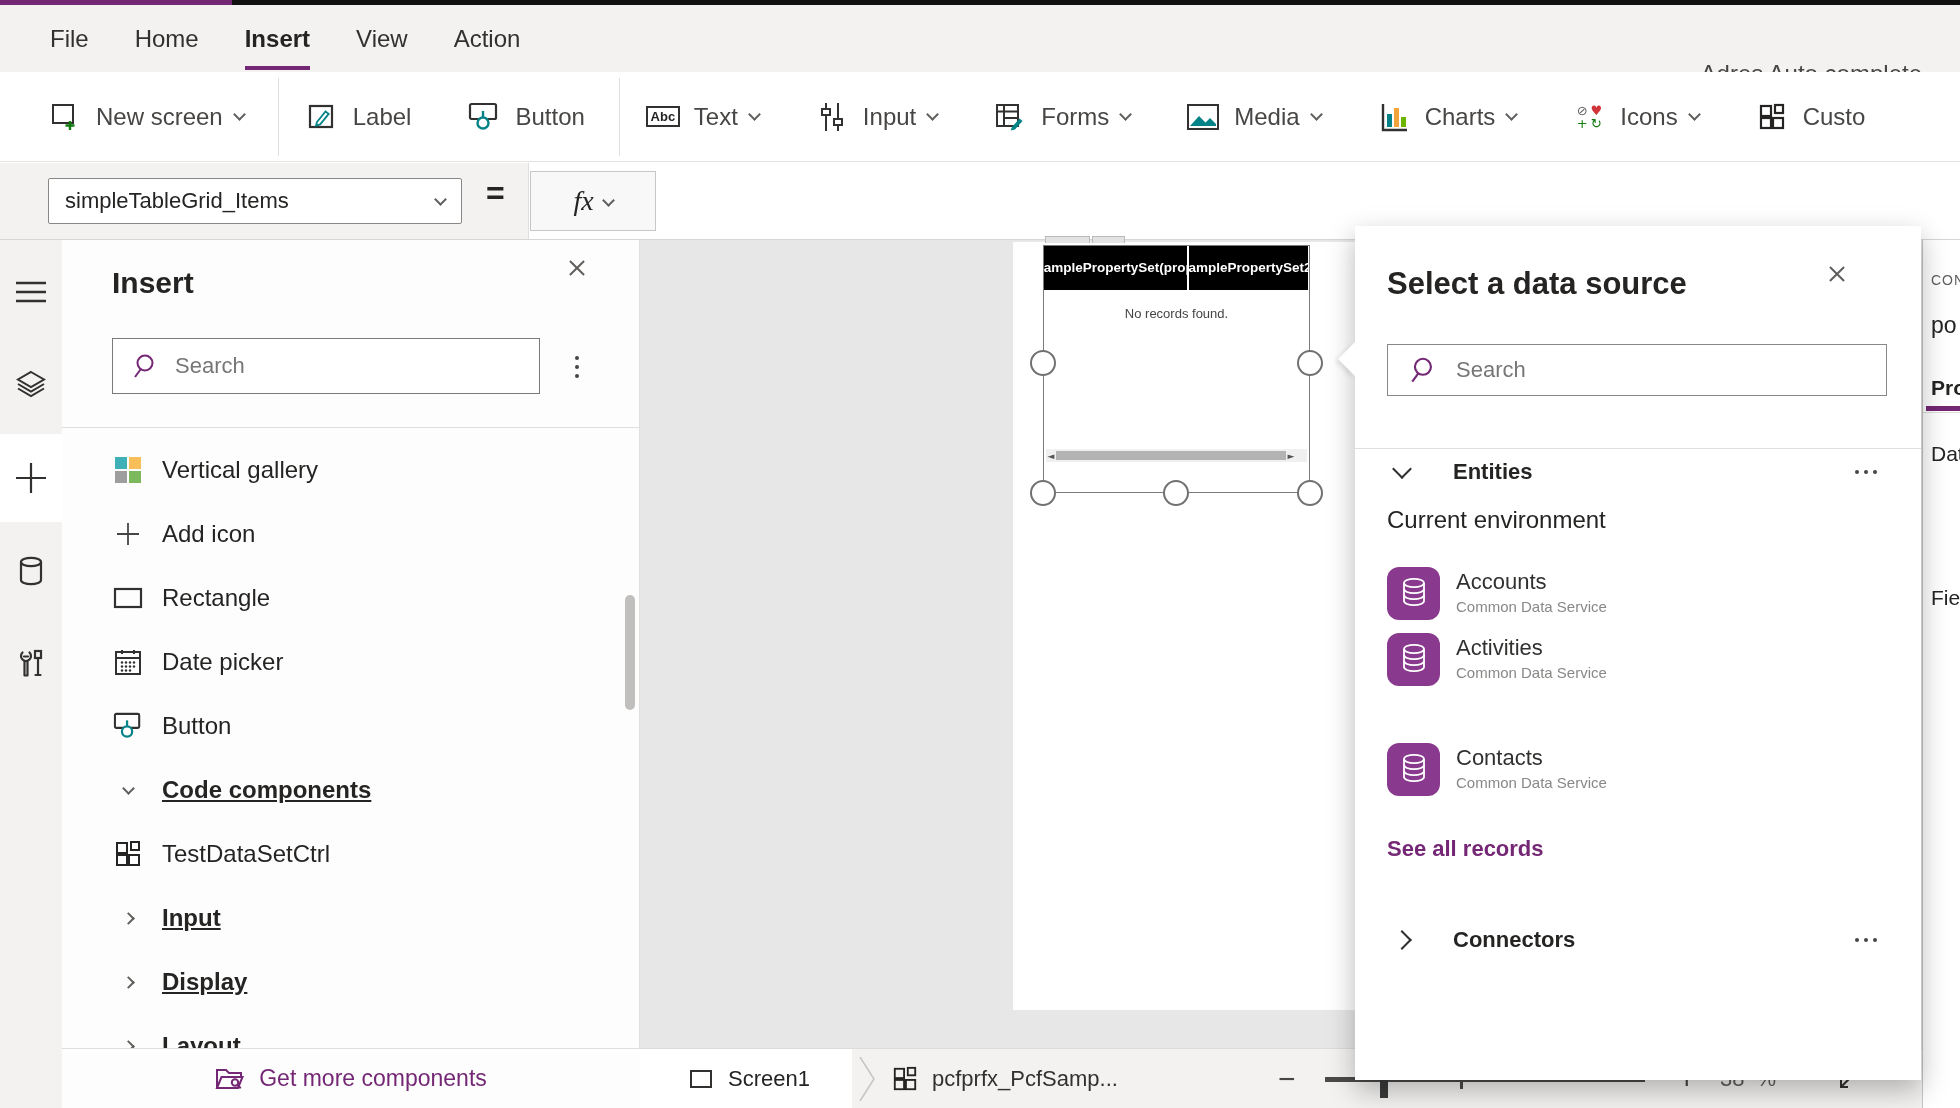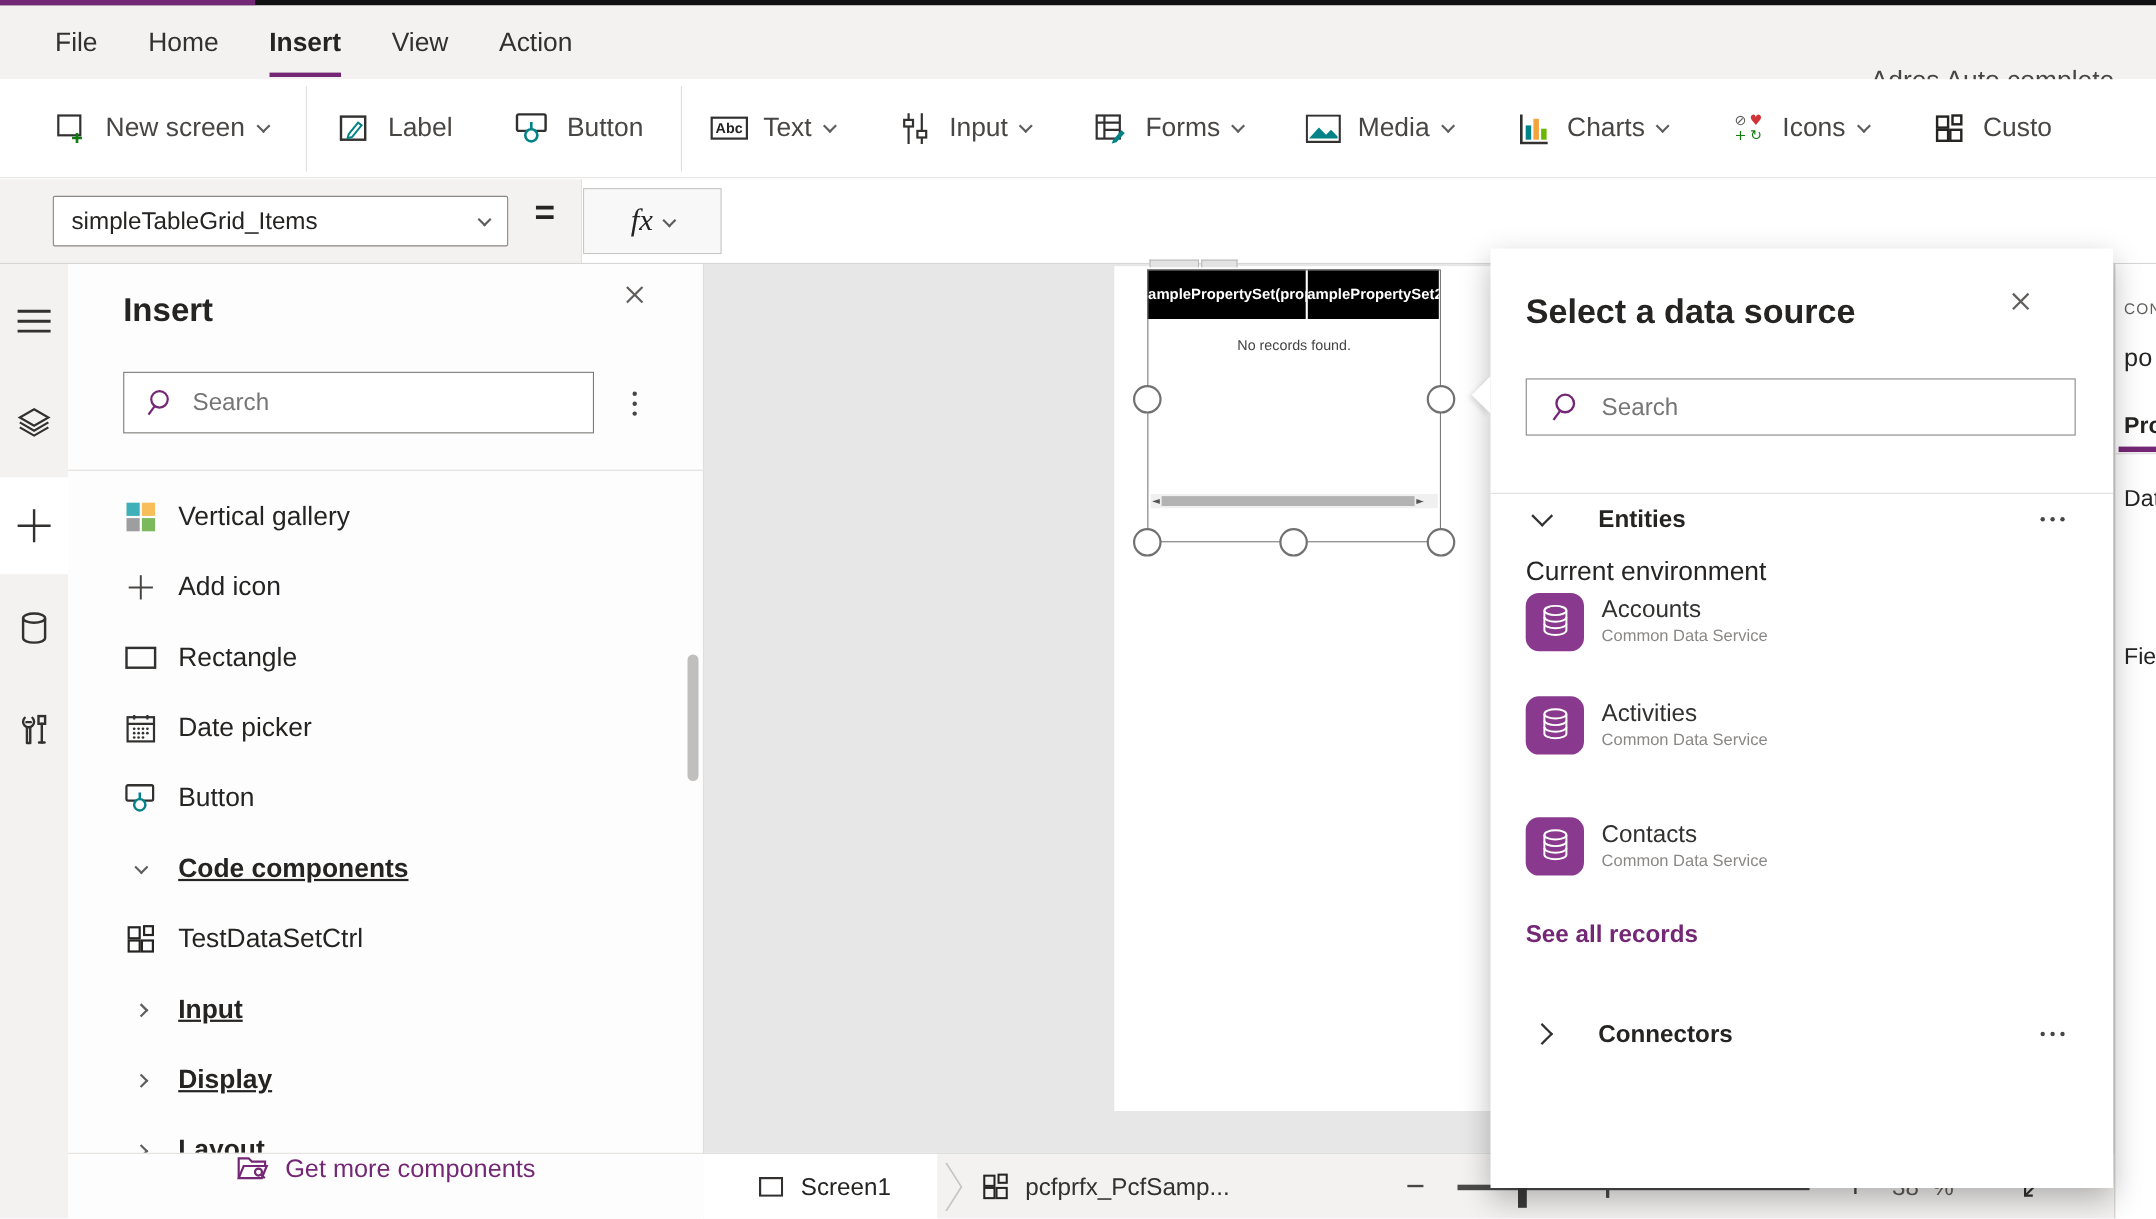--- a/index.html
+++ b/index.html
@@ -70,21 +70,21 @@
   .ip-divider { position:absolute; left:0; top:187px; width:578px; height:1px; background:#e1dfdd; }
   .ip-list { position:absolute; left:0; top:198px; width:578px; height:610px; overflow:hidden; }
   .ip-row { height:64px; display:flex; align-items:center; padding-left:48px; font-size:24px; color:#252423; }
   .ip-row .iic { width:36px; margin-right:16px; display:flex; align-items:center; justify-content:center; }
   .ip-row.group { font-weight:600;text-decoration:underline; }
   .vg-grid { display:grid; grid-template-columns:12px 12px; grid-template-rows:12px 12px; gap:2px; }
   .vg-grid span { display:block; }
   .ip-scrollbar { position:absolute; left:563px; top:355px; width:10px; height:115px; border-radius:5px; background:#c1bfbd; }
   .ip-footer-divider { position:absolute; left:0; top:808px; width:578px; height:1px; background:#e1dfdd; }
   .ip-footer { position:absolute; left:0; top:809px; width:578px; height:59px; background:#fdfdfd;
-               display:flex; justify-content:center; gap:14px;
+               display:flex; align-items:center; justify-content:center; gap:14px;
                font-size:23px; color:#742774; }
 
   
   .canvas { position:absolute; left:640px; top:240px; width:1282px; height:808px; background:#e7e7e7; }
   .app-screen { position:absolute; left:373px; top:2px; width:360px; height:768px; background:#fff; }
   .ds-headers { position:absolute; left:403px; top:5px; display:flex; }
   .ds-cell { height:45px; background:#000; color:#fff; font-size:13.5px; font-weight:600;
              display:flex; align-items:center; justify-content:center; overflow:hidden; white-space:nowrap; }
   .ds-cell.c1 { width:146px; border-right:2px solid #fff; }
   .ds-cell.c2 { width:119px; }
@@ -574,21 +574,21 @@
       <span class="bigchev down"></span>
       <span class="sec-label">Entities</span>
       <span class="sec-more hdot">
           <span class="dot"></span>
           <span class="dot"></span>
           <span class="dot"></span>
         </span>
     </div>
     <div class="env-label">Current environment</div>
 
-    <div class="ent-row" style="top:312px">
+    <div class="ent-row" style="top:340px">
       <span class="ent-icon">
         <svg width="30" height="34" viewBox="0 0 30 34">
             <g fill="none" stroke="#fff" stroke-width="1.8">
               <ellipse cx="15" cy="7" rx="10" ry="4.2"></ellipse>
               <path d="M5 7 v18 c0 2.3 4.5 4.2 10 4.2 s10-1.9 10-4.2 V7"></path>
               <path d="M5 13 c0 2.3 4.5 4.2 10 4.2 s10-1.9 10-4.2"></path>
               <path d="M5 19 c0 2.3 4.5 4.2 10 4.2 s10-1.9 10-4.2"></path>
             </g>
           </svg>
       </span>

